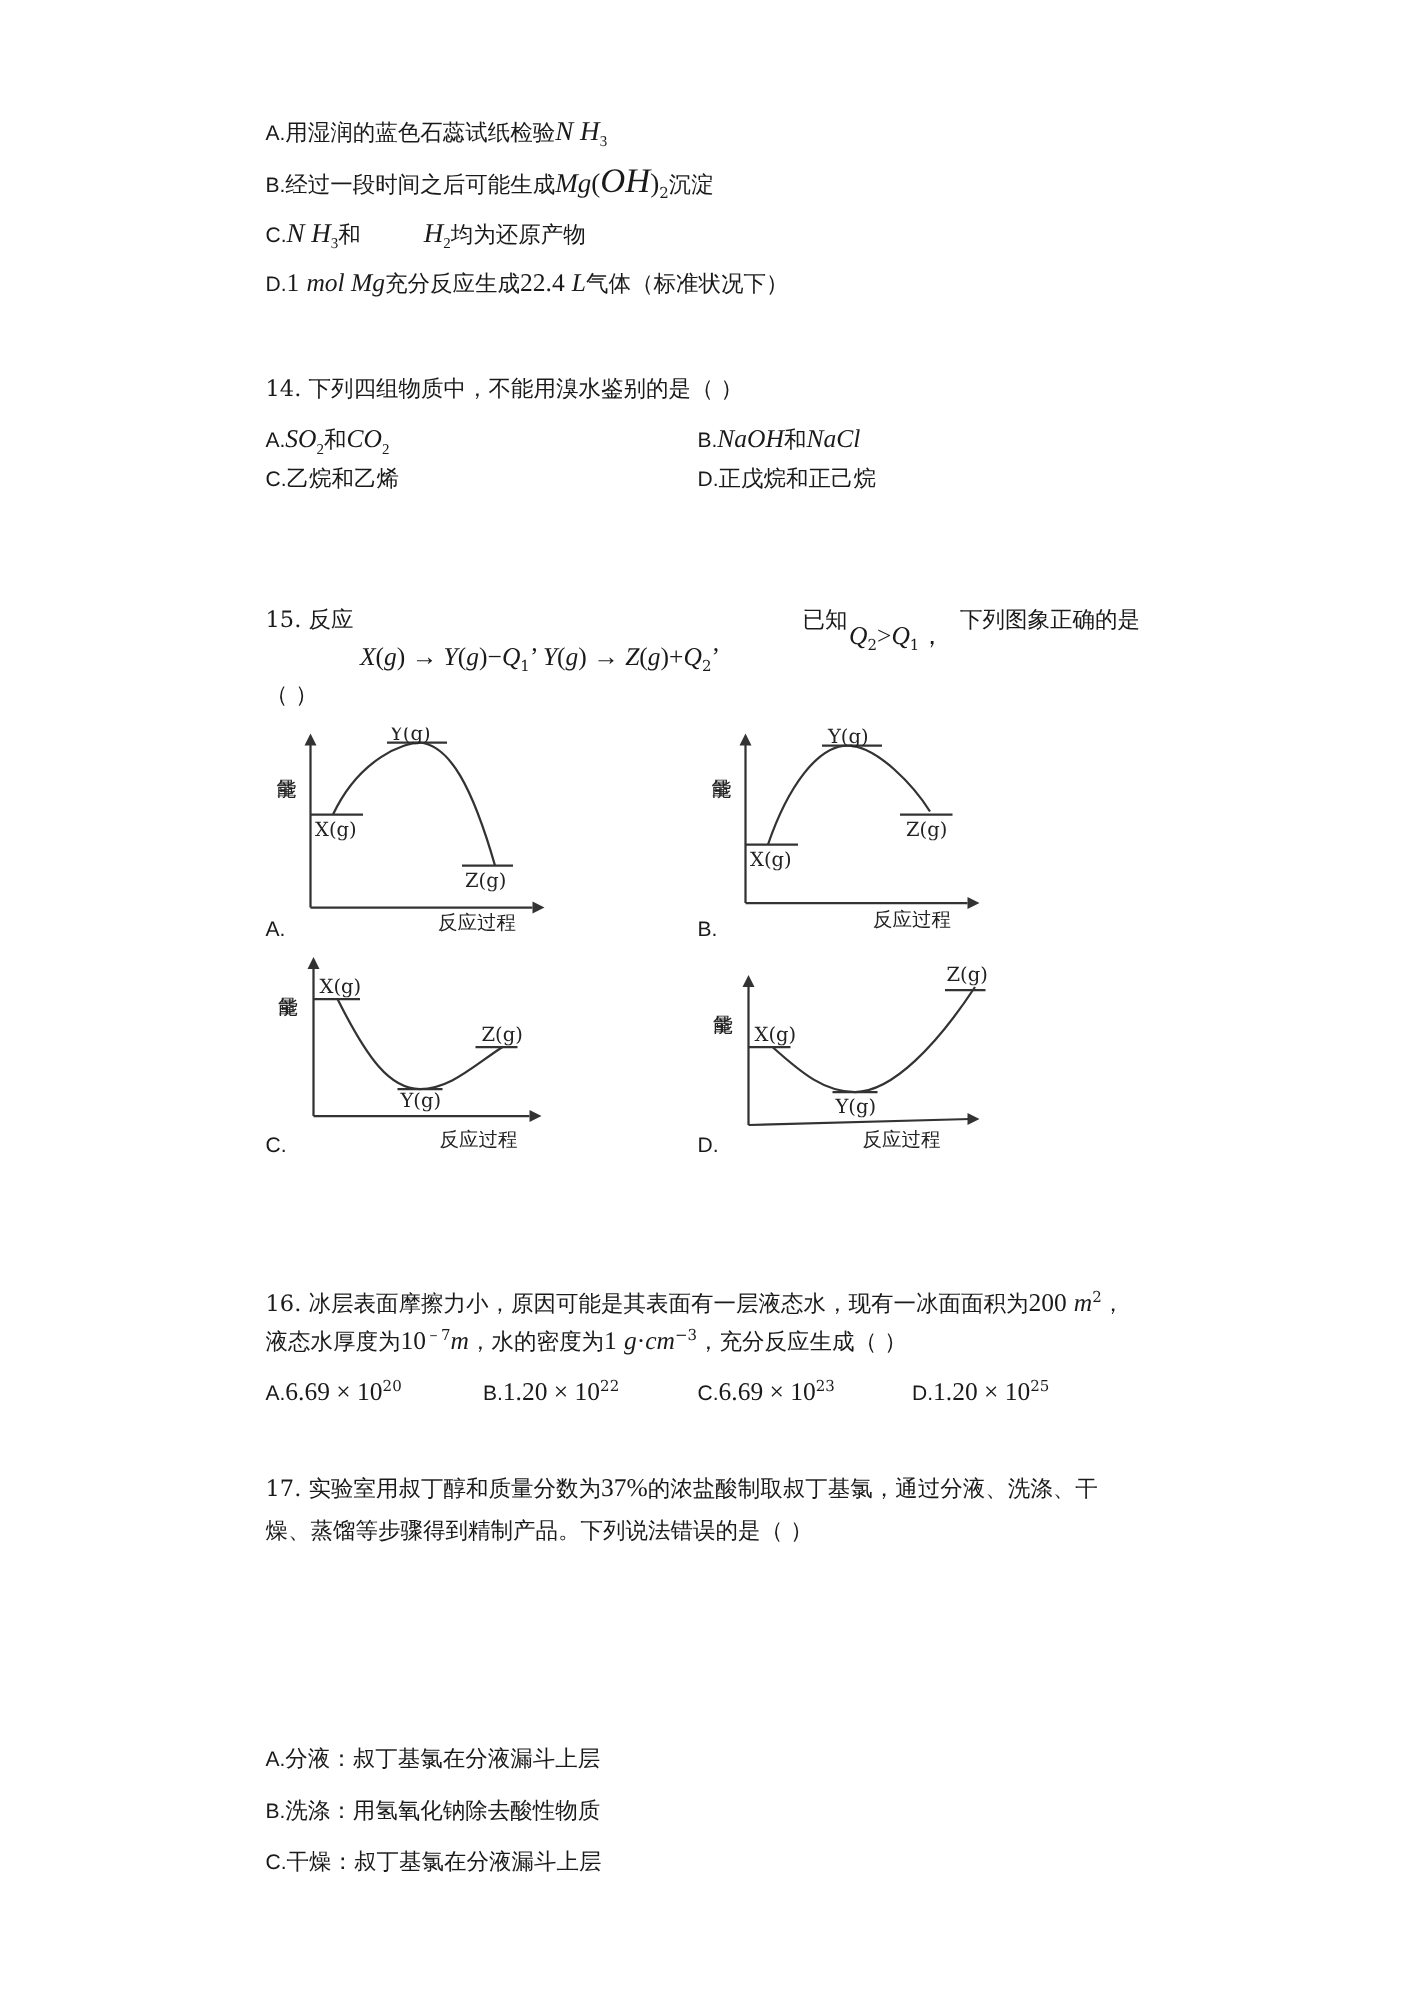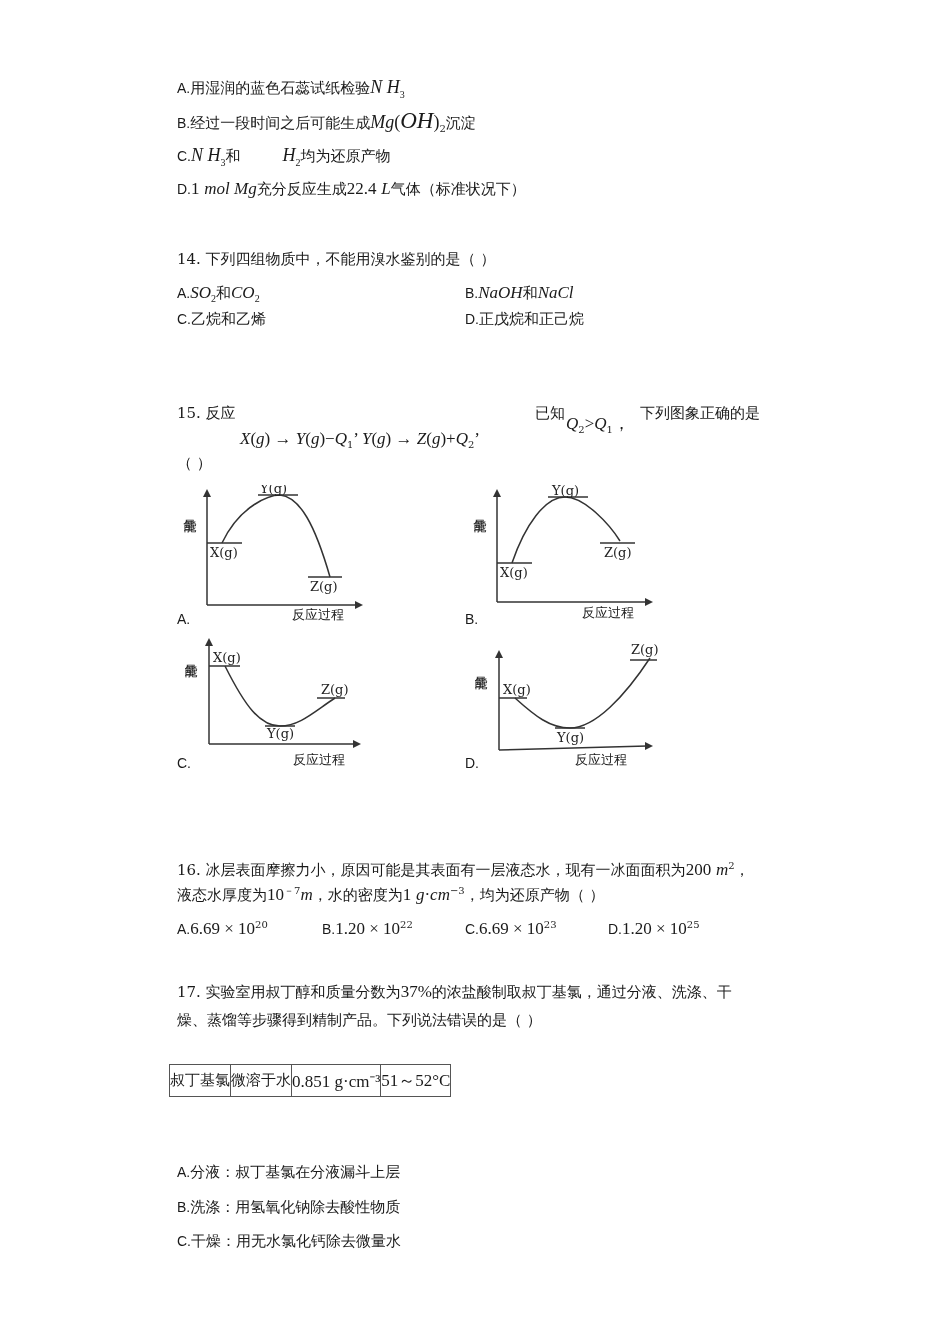--- a/index.html
+++ b/index.html
@@ -135,21 +135,21 @@
     <text x="156" y="18">Z(g)</text>
     <text x="100" y="128">反应过程</text>
   </svg>
 </div>
 <div class="abs lbl" style="left:465px;top:755px;">D.</div>
 
 <div class="abs t" style="left:177px;top:856px;">
   <span>16. 冰层表面摩擦力小，原因可能是其表面有一层液态水，现有一冰面面积为</span><span class="num">200</span> <span class="math">m</span><sup>2</sup><span>，</span>
 </div>
 <div class="abs t" style="left:177px;top:881px;">
-  <span>液态水厚度为</span><span class="num">10</span><sup>－7</sup><span class="math">m</span><span>，水的密度为</span><span class="num">1</span> <span class="math">g</span><span class="num">·</span><span class="math">cm</span><sup>−3</sup><span>，均为还原产物（   ）</span>
+  <span>液态水厚度为</span><span class="num">10</span><sup>－7</sup><span class="math">m</span><span>，水的密度为</span><span class="num">1</span> <span class="math">g</span><span class="num">·</span><span class="math">cm</span><sup>−3</sup><span>，充分反应生成（   ）</span>
 </div>
 <div class="abs t" style="left:177px;top:915px;">
   <span class="lbl">A.</span><span class="num">6.69</span><span class="num"> × 10</span><sup>20</sup>
 </div>
 <div class="abs t" style="left:322px;top:915px;">
   <span class="lbl">B.</span><span class="num">1.20</span><span class="num"> × 10</span><sup>22</sup>
 </div>
 <div class="abs t" style="left:465px;top:915px;">
   <span class="lbl">C.</span><span class="num">6.69</span><span class="num"> × 10</span><sup>23</sup>
 </div>
@@ -157,30 +157,24 @@
   <span class="lbl">D.</span><span class="num">1.20</span><span class="num"> × 10</span><sup>25</sup>
 </div>
 
 <div class="abs t" style="left:177px;top:982px;">
   <span>17. 实验室用叔丁醇和质量分数为</span><span class="num" style="font-style:normal;">37%</span><span>的浓盐酸制取叔丁基氯，通过分液、洗涤、干</span>
 </div>
 <div class="abs t" style="left:177px;top:1010px;">燥、蒸馏等步骤得到精制产品。下列说法错误的是（   ）</div>
 
 <table class="prop">
   <tbody>
-  <tr>
-    <td>叔丁基氯</td>
-    <td>微溶于水</td>
-    <td class="num" style="font-family:'Liberation Serif',serif;font-size:17px;">0.851 g·cm⁻³</td>
-    <td class="num" style="font-family:'Liberation Serif',serif;font-size:17px;">51～52°C</td>
-  </tr>
 </tbody>
   </table>
 
 <div class="abs t" style="left:177px;top:1162px;">
   <span class="lbl">A.</span><span>分液：叔丁基氯在分液漏斗上层</span>
 </div>
 <div class="abs t" style="left:177px;top:1197px;">
   <span class="lbl">B.</span><span>洗涤：用氢氧化钠除去酸性物质</span>
 </div>
 <div class="abs t" style="left:177px;top:1231px;">
-  <span class="lbl">C.</span><span>干燥：用无水氯化钙除去微量水</span>
+  <span class="lbl">C.</span><span>干燥：叔丁基氯在分液漏斗上层</span>
 </div>
 
 </body></html>

